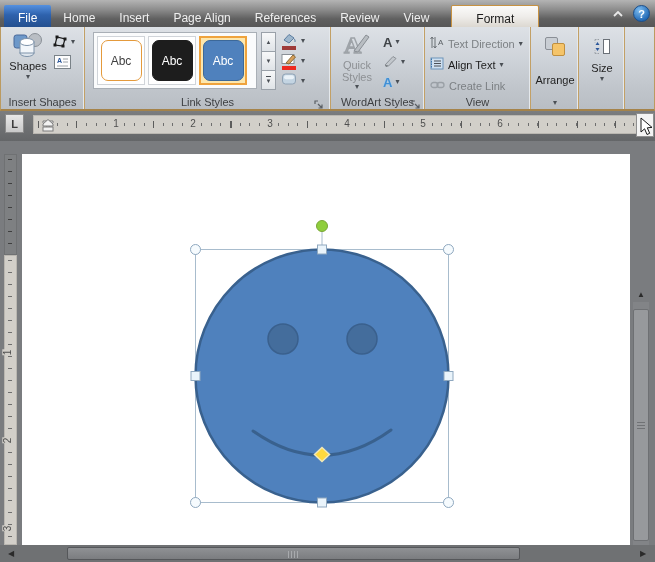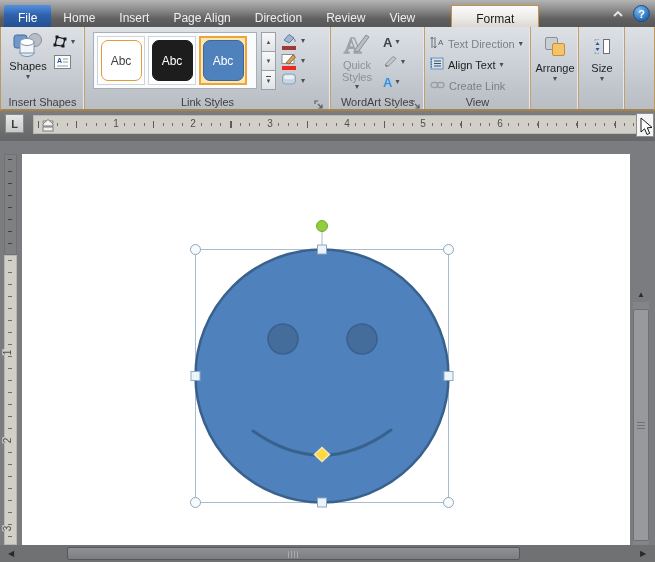--- a/index.html
+++ b/index.html
@@ -10,21 +10,21 @@
 
   
   .tabbar{position:absolute;top:0;left:0;right:0;height:27px;
     background:linear-gradient(180deg,#b4b4b4 0%,#8d8d8d 35%,#606060 70%,#575757 100%);
     display:flex;align-items:flex-end;}
   .tab{height:22px;line-height:26px;padding:0 12px;font-size:12px;color:#efefef;white-space:nowrap;}
   .tab-file{background:linear-gradient(180deg,#5591e0,#2e62ad 45%,#24508f);
     color:#fff;margin-left:4px;padding:0 14px;border-radius:2px 2px 0 0;}
   .tab-format{background:linear-gradient(180deg,#fbfbfa,#efedea 50%,#dcd8d1);
     color:#1c1c1c;border:1px solid #c79242;border-bottom:none;border-radius:2px 2px 0 0;
-    margin-left:24px;padding:0 24px;box-sizing:border-box;}
+    margin-left:10px;padding:0 24px;box-sizing:border-box;}
   .tab-controls{margin-left:auto;display:flex;align-items:center;gap:6px;padding-right:5px;height:27px;}
   .min-ribbon{width:18px;height:15px;display:flex;align-items:center;justify-content:center;}
   .help-btn{width:17px;height:17px;border-radius:50%;
     background:radial-gradient(circle at 35% 28%,#7cbcf0,#2268b4 75%);
     color:#fff;font-weight:bold;font-size:11px;text-align:center;line-height:17px;
     border:1px solid #1a4f8c;box-sizing:border-box;}
 
   
   .ribbon{position:absolute;top:27px;left:0;right:0;height:84px;box-sizing:border-box;
     background:linear-gradient(180deg,#dde1e6,#ccd1d7 45%,#c0c5cb 75%,#b9bec4);
@@ -70,21 +70,21 @@
   .afill{font-size:13px;font-weight:bold;color:#3f4347;line-height:1;}
   .afx{font-size:13px;font-weight:bold;color:#3f8fd6;line-height:1;text-shadow:0 0 3px #9fd0f5;}
 
   
   .txt-col{position:absolute;left:5px;top:6px;width:100px;}
   .txt-row{height:21px;display:flex;align-items:center;gap:4px;font-size:11px;white-space:nowrap;}
   .lbl-dim{color:#7c8084;}
   .lbl-dark{color:#1d1d1d;}
 
   
-  .arr-btn{position:absolute;left:3px;top:6px;width:42px;}
+  .arr-btn{position:absolute;left:3px;top:6px;width:42px;gap:12px;}
   .size-btn{position:absolute;left:3px;top:6px;width:40px;}
   .bigbtn .ic{height:26px;display:flex;align-items:center;justify-content:center;margin-bottom:3px;}
 
   
   .ruler-row{position:absolute;top:111px;left:0;right:0;height:30px;
     background:linear-gradient(180deg,#7b7d7f,#646668);}
   .tabsel{position:absolute;left:5px;top:3px;width:19px;height:19px;box-sizing:border-box;
     background:linear-gradient(#e8e8e8,#c9c9c9);border:1px solid #8a8a8a;
     font-size:11px;font-weight:bold;color:#3c3c3c;display:flex;align-items:center;justify-content:center;}
   .hruler{position:absolute;left:33px;top:4px;width:607px;height:19px;background:#d2cfc9;
@@ -138,21 +138,21 @@
 </head>
 <body>
 
 <div class="app">
 
   <div class="tabbar">
     <div class="tab tab-file">File</div>
     <div class="tab">Home</div>
     <div class="tab">Insert</div>
     <div class="tab">Page Align</div>
-    <div class="tab">Direction</div>
+    <div class="tab">References</div>
     <div class="tab">Review</div>
     <div class="tab">View</div>
     <div class="tab tab-format">Format</div>
     <div class="tab-controls">
       <div class="min-ribbon">
         <svg width="10" height="6" viewBox="0 0 10 6">
           <polyline points="1,5 5,1 9,5" fill="none" stroke="#e8e8e8" stroke-width="1.8"></polyline>
         </svg>
       </div>
       <div class="help-btn">?</div>

